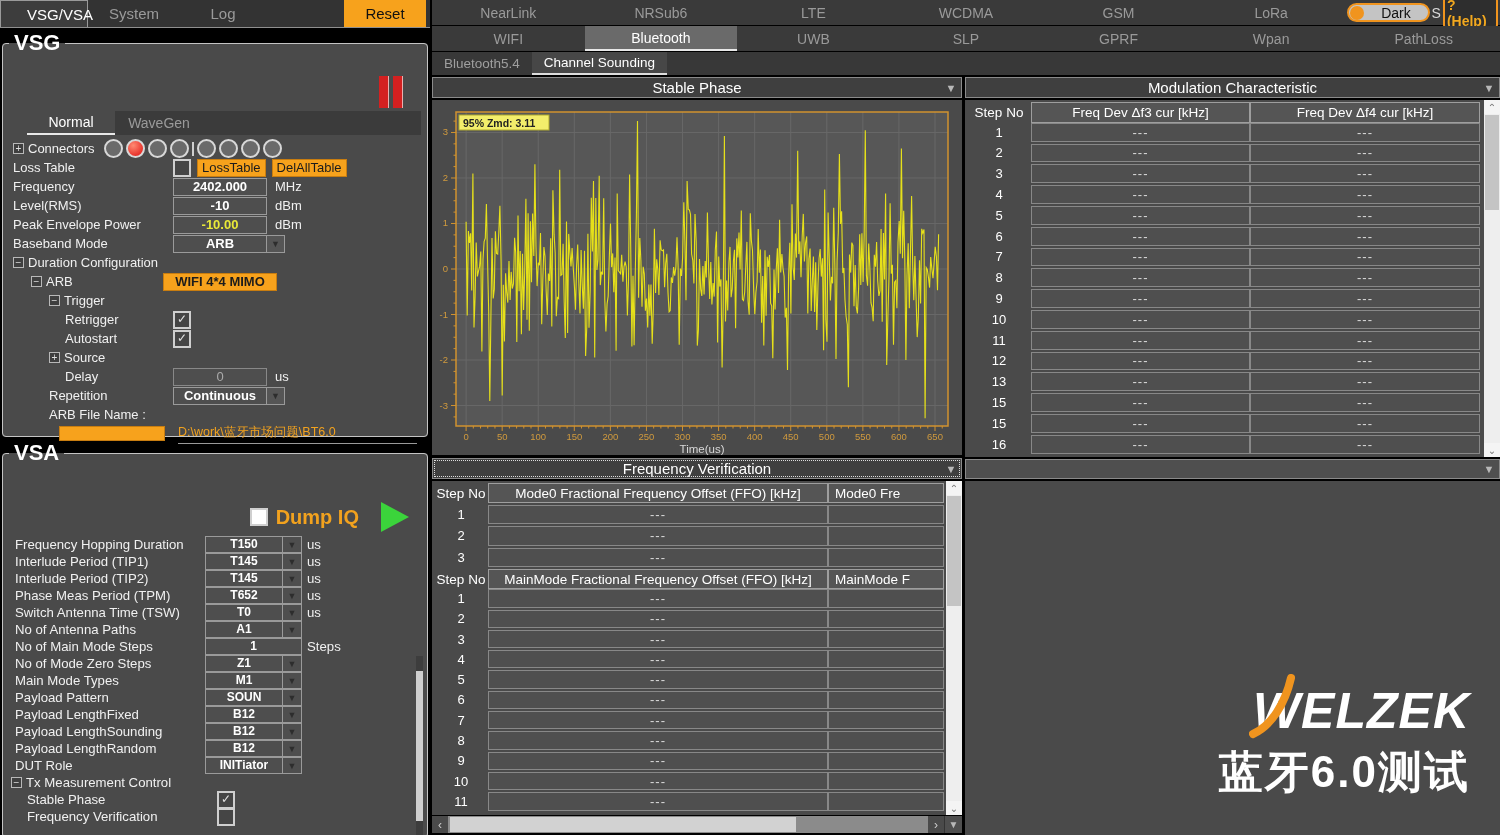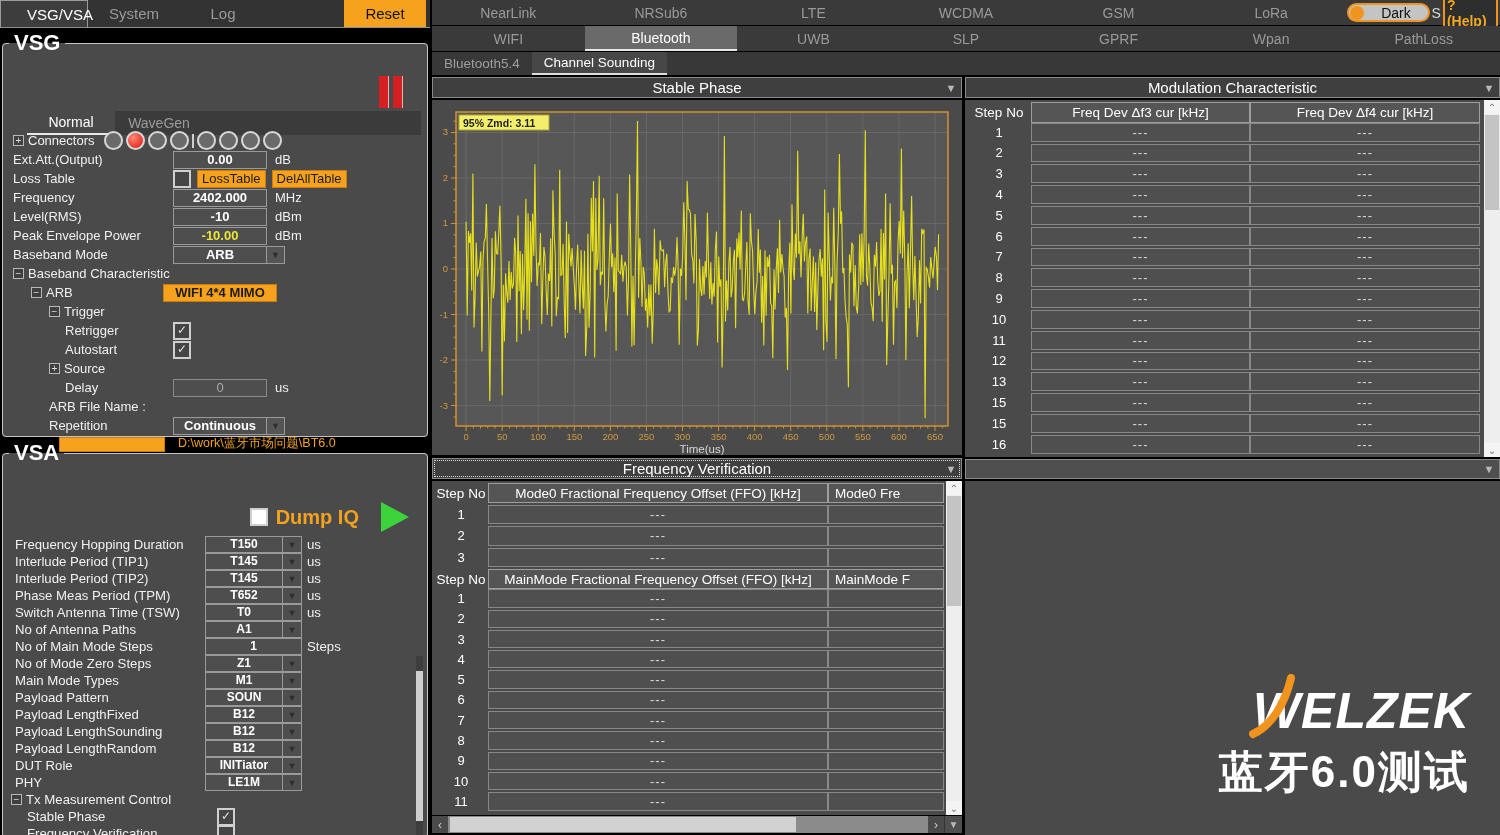--- a/index.html
+++ b/index.html
@@ -27,21 +27,21 @@
   fieldset{position:absolute;margin:0;padding:0;border:1px solid #c4c4c4;border-radius:4px;background:#4a4a4a;box-sizing:border-box;}
   legend{font-size:22px;font-weight:bold;color:#fff;padding:0 5px;margin-left:6px;}
   #vsg-box{left:2px;top:30px;width:426px;height:407px;}
   #vsa-box{left:2px;top:440px;width:426px;height:398px;}
   .redbars{position:absolute;top:20px;right:24px;display:flex;gap:4px;}
   .redbar{width:9px;height:32px;background:#d42020;border-right:1px solid #e8b0b0;}
   .vsg-tabs{position:absolute;left:24px;top:55px;right:6px;height:24px;background:#3b3b3b;display:flex;}
   .vtab{display:flex;align-items:center;justify-content:center;font-size:14px;color:#9a9a9a;width:88px;cursor:pointer;}
   .vtab.active{background:#4a4a4a;color:#fff;border-bottom:2px solid #e8e8e8;box-sizing:border-box;}
   
-  .vsg-form{position:absolute;left:2px;top:75px;right:2px;}
+  .vsg-form{position:absolute;left:2px;top:83px;right:2px;}
   .row{display:flex;align-items:center;height:19px;padding-left:8px;font-size:13px;color:#f0f0f0;}
   .lbl{flex:none;}
   .w160{width:160px;} .w108{width:108px;} .w124{width:124px;}
   .tree{flex:none;width:11px;height:11px;border:1px solid #b8b8b8;background:#3f3f3f;color:#e0e0e0;
         font-size:10px;line-height:9px;text-align:center;margin-right:4px;box-sizing:border-box;}
   .tree.plus::before{content:"+";} .tree.minus::before{content:"\2212";}
   .circ{width:15px;height:15px;border-radius:50%;border:2px solid #d8d8d8;background:#6a6a6a;margin-right:3px;flex:none;cursor:pointer;}
   .circ.on{background:radial-gradient(circle at 35% 30%,#ff8a72,#e01010);}
   .csep{width:2px;height:14px;background:#cfcfcf;margin:0 3px 0 0;flex:none;}
   .inp{width:92px;height:16px;background:#4e4e4e;border:1px solid #9a9a9a;color:#fff;font-weight:bold;
@@ -184,25 +184,20 @@
             <span class="circ"></span>
             <span class="circ"></span>
             <span class="csep"></span>
             <span class="circ"></span>
             <span class="circ"></span>
             <span class="circ"></span>
             <span class="circ"></span>
           </span>
       </div>
       <div class="row">
-        <span class="lbl w160">Ext.Att.(Output)</span>
-        <span class="inp">0.00</span>
-        <span class="unit">dB</span>
-      </div>
-      <div class="row">
         <span class="lbl w160">Loss Table</span>
         <span class="cb"></span>
         <span class="obtn">LossTable</span>
         <span class="obtn">DelAllTable</span>
       </div>
       <div class="row">
         <span class="lbl w160">Frequency</span>
         <span class="inp">2402.000</span>
         <span class="unit">MHz</span>
       </div>
@@ -218,21 +213,21 @@
       </div>
       <div class="row">
         <span class="lbl w160">Baseband Mode</span>
         <span class="dd">
           <span class="dd-val">ARB</span>
           <span class="dd-btn"></span>
         </span>
       </div>
       <div class="row">
         <span class="tree minus"></span>
-        <span>Baseband Characteristic</span>
+        <span>Duration Configuration</span>
       </div>
       <div class="row" style="padding-left:26px">
         <span class="tree minus"></span>
         <span class="lbl" style="width:117px">ARB</span>
         <span class="obtn" style="margin-left:0;width:104px;text-align:center;font-weight:bold">WIFI 4*4 MIMO</span>
       </div>
       <div class="row" style="padding-left:44px">
         <span class="tree minus"></span>
         <span>Trigger</span>
       </div>
@@ -245,31 +240,31 @@
         <span class="cb">✓</span>
       </div>
       <div class="row" style="padding-left:44px">
         <span class="tree plus"></span>
         <span>Source</span>
       </div>
       <div class="row" style="padding-left:60px">
         <span class="lbl w108">Delay</span>
         <span class="inp dim">0</span>
         <span class="unit">us</span>
-      </div>
-      <div class="row" style="padding-left:44px">
-        <span>ARB File Name :</span>
       </div>
       <div class="row" style="padding-left:44px">
         <span class="lbl w124">Repetition</span>
         <span class="dd">
           <span class="dd-val">Continuous</span>
           <span class="dd-btn"></span>
         </span>
       </div>
+      <div class="row" style="padding-left:44px">
+        <span>ARB File Name :</span>
+      </div>
       <div class="row" style="padding-left:54px">
         <span class="filebtn"></span>
         <span class="filepath">D:\work\蓝牙市场问题\BT6.0</span>
       </div>
     </div>
   </fieldset>
 
   <fieldset id="vsa-box">
     <legend>VSA</legend>
     <div class="dumpiq">
@@ -369,27 +364,20 @@
           <span class="vlbl">Payload LengthRandom</span>
           <span class="vdd">
             <span class="vdd-val">B12</span>
             <span class="vdd-btn"></span>
           </span>
         </div>
         <div class="vrow">
           <span class="vlbl">DUT Role</span>
           <span class="vdd">
             <span class="vdd-val">INITiator</span>
-            <span class="vdd-btn"></span>
-          </span>
-        </div>
-        <div class="vrow">
-          <span class="vlbl">PHY</span>
-          <span class="vdd">
-            <span class="vdd-val">LE1M</span>
             <span class="vdd-btn"></span>
           </span>
         </div>
         <div class="vrow">
           <span class="tree minus" style="margin-left: -4px;"></span>
           <span>Tx Measurement Control</span>
         </div>
         <div class="vrow">
           <span class="vlbl" style="padding-left: 12px; width: 190px;">Stable Phase</span>
           <span class="cb">✓</span>

